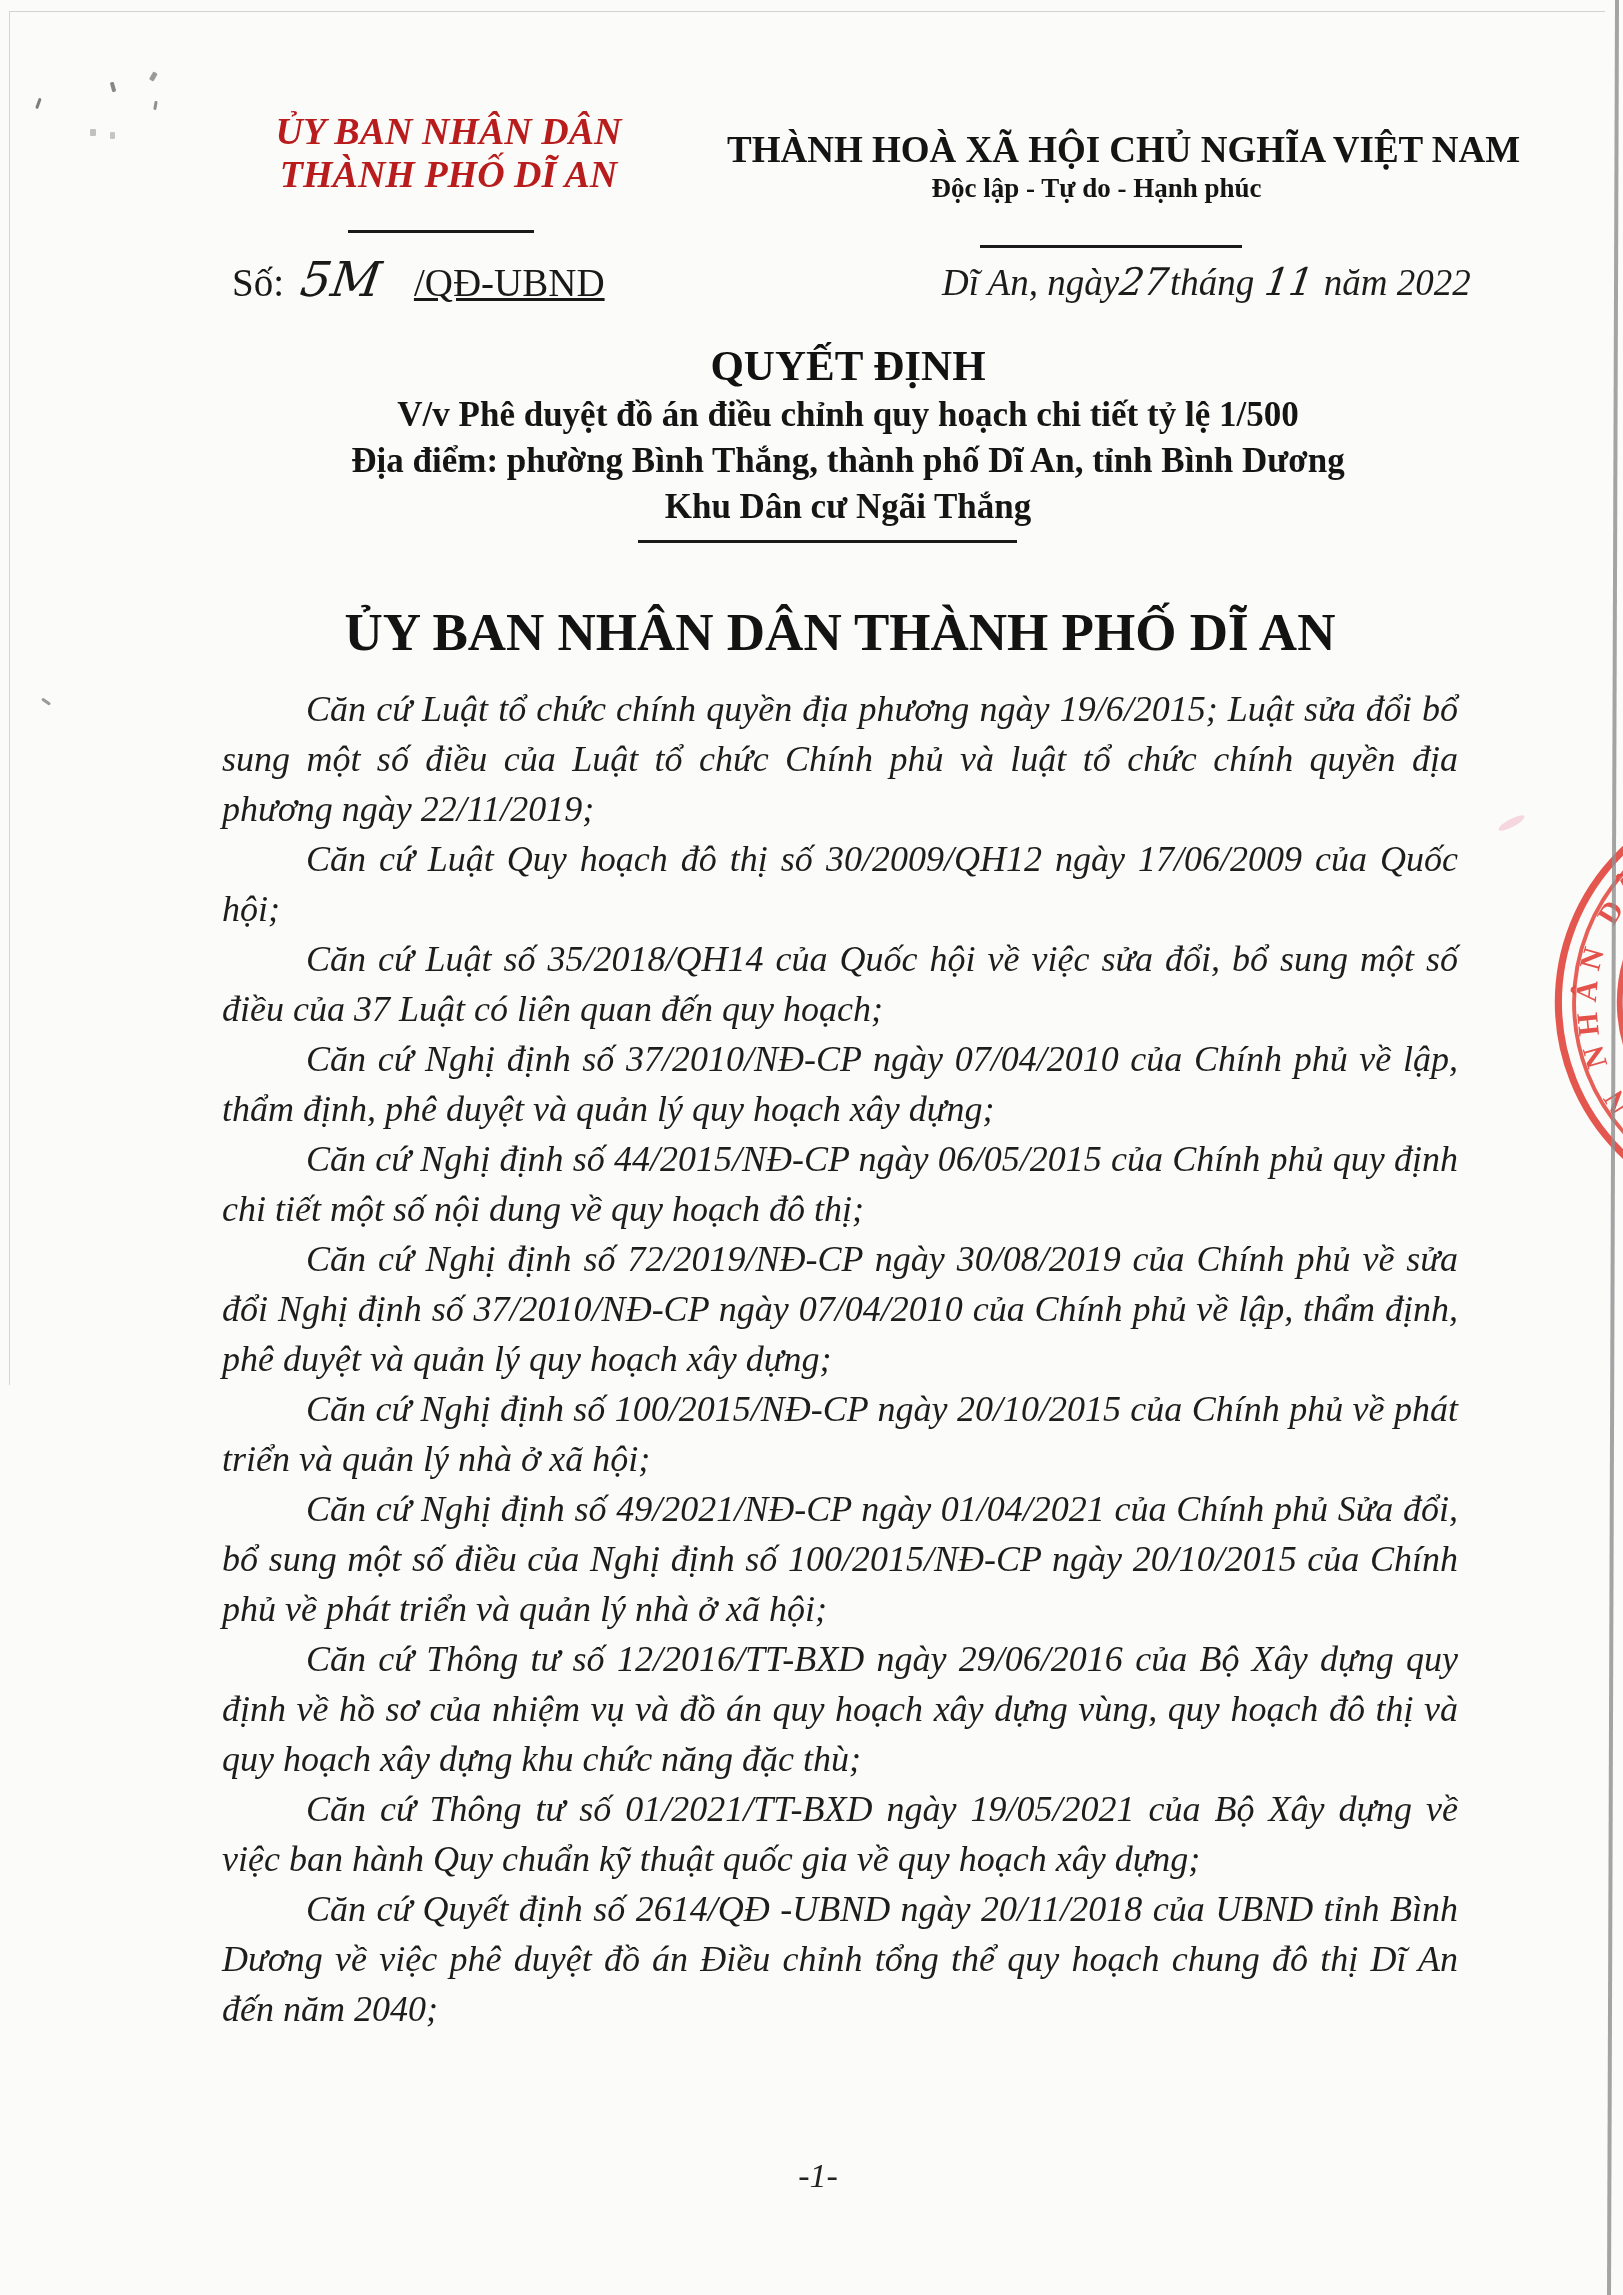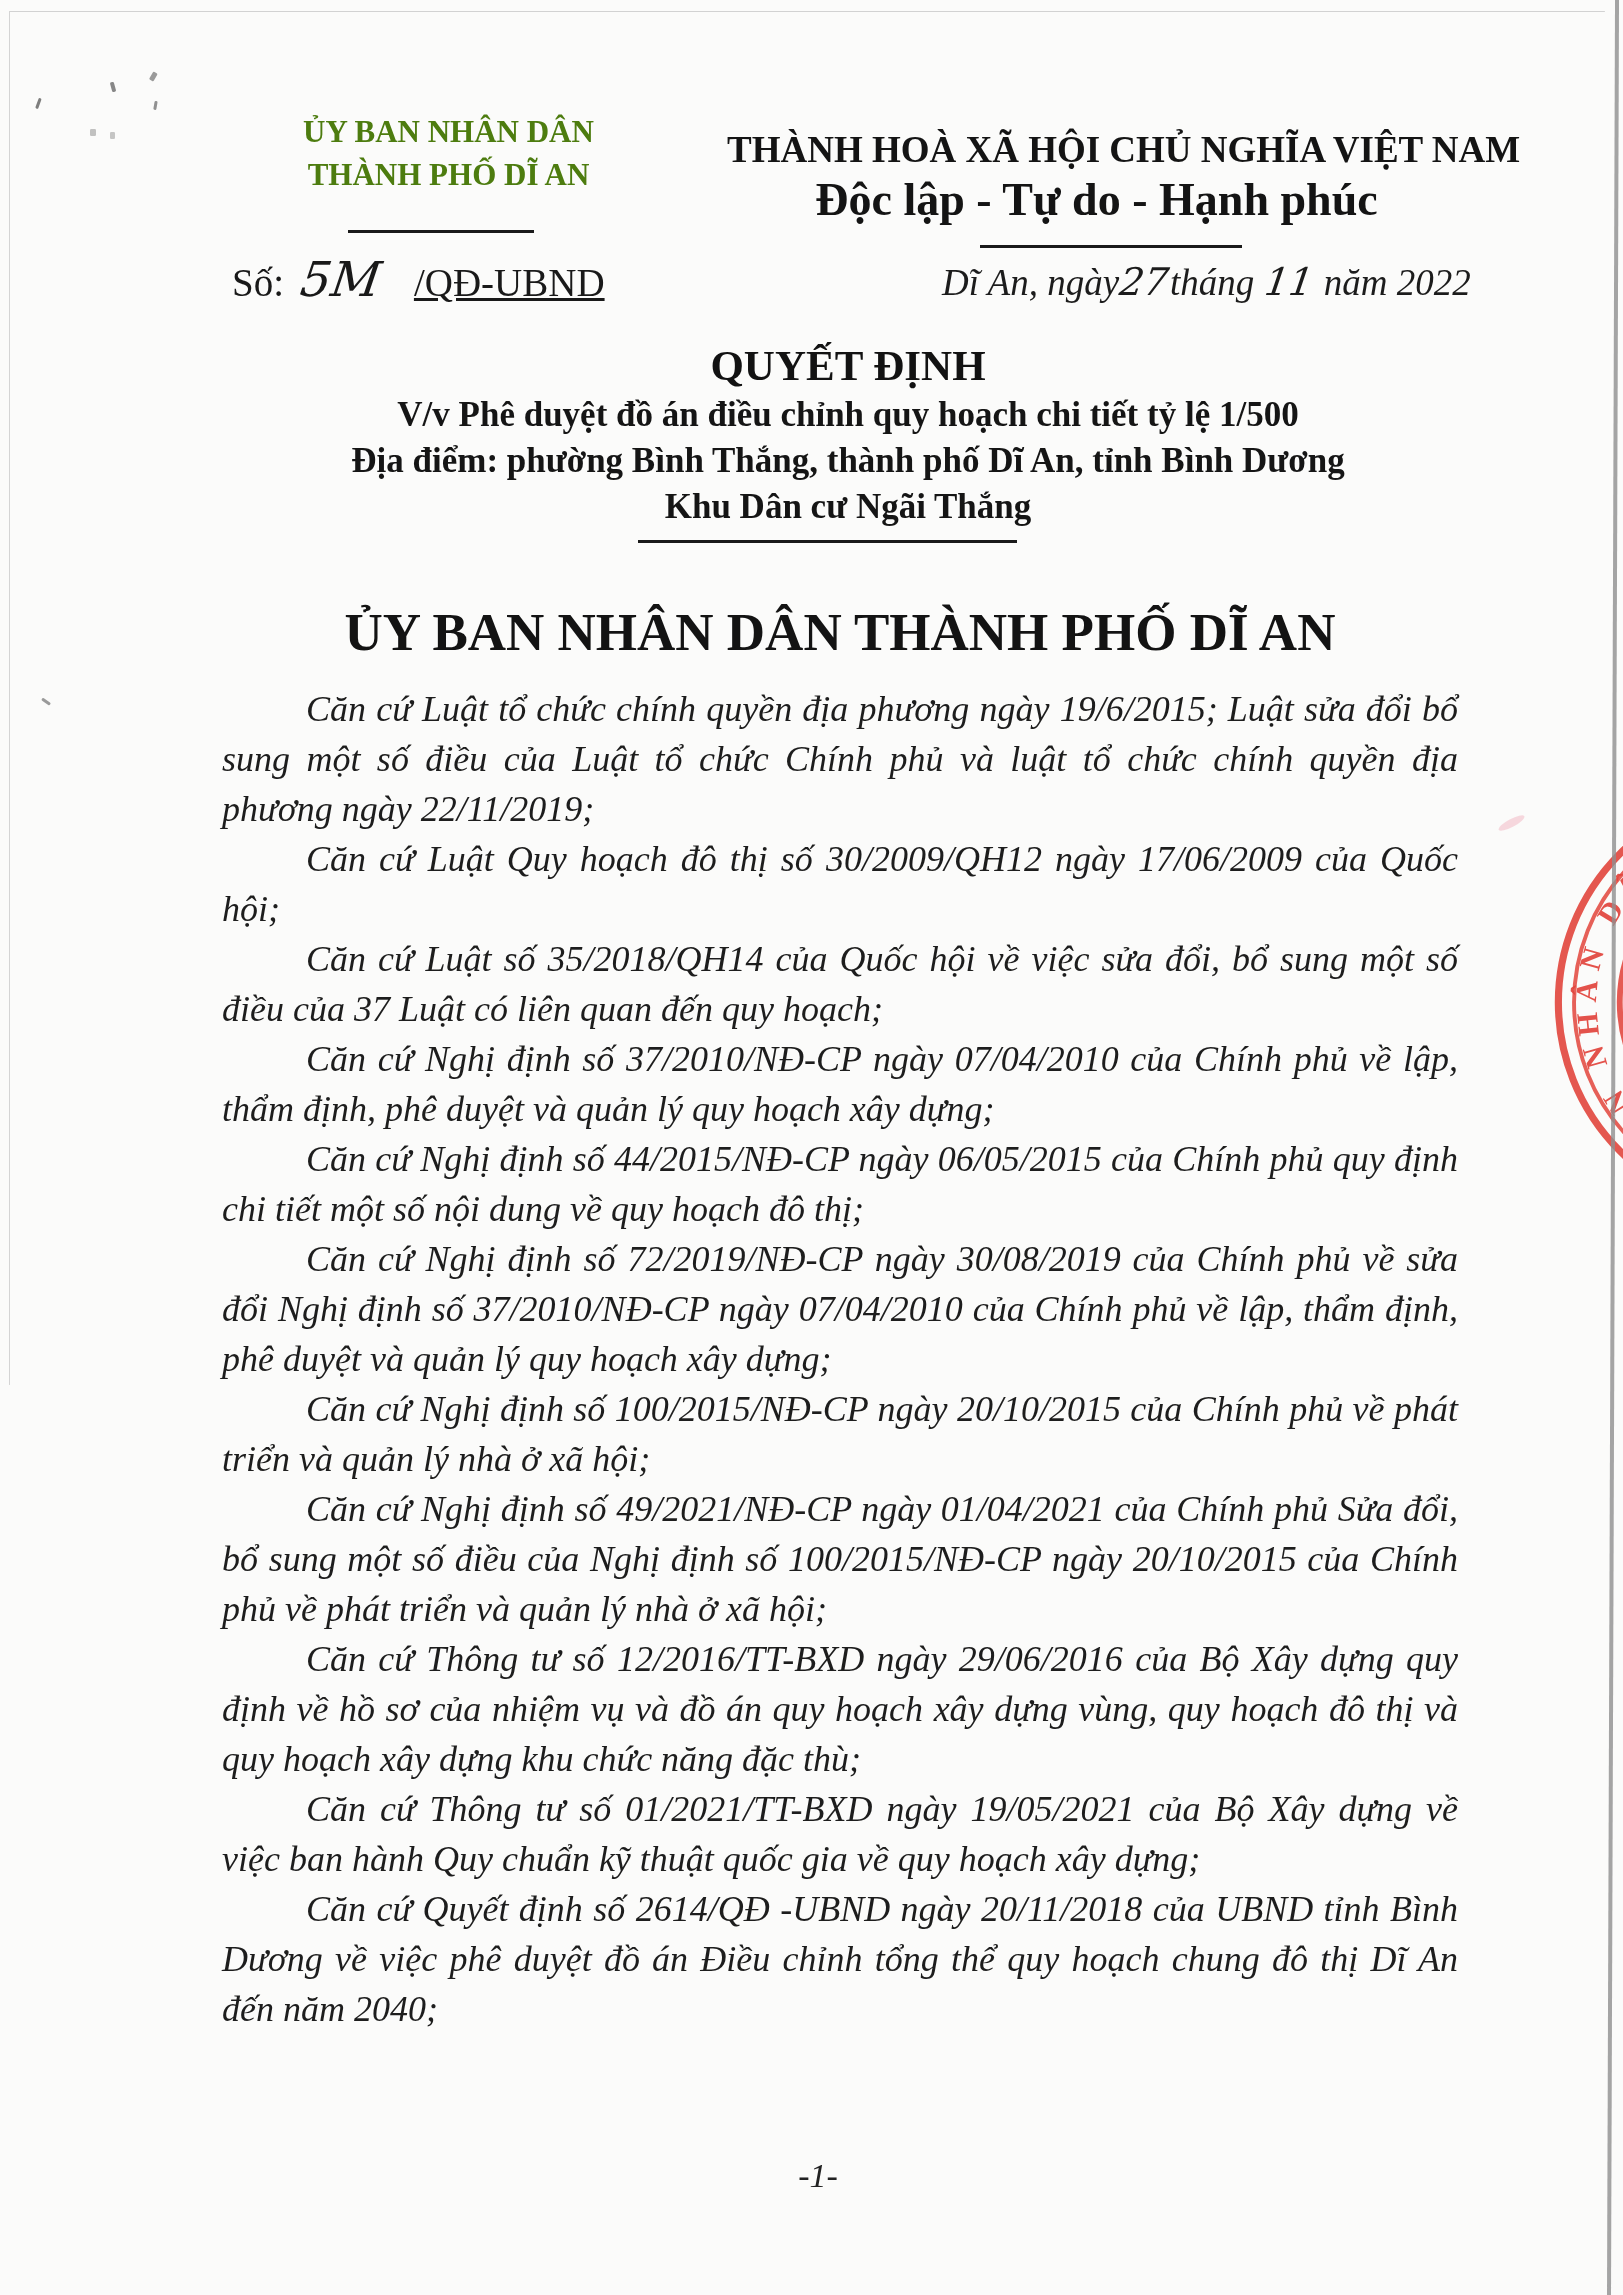--- a/index.html
+++ b/index.html
@@ -12,30 +12,30 @@
     color:#1b1b1b;
   }
   
   .edge-top{position:absolute;left:9.2px;top:10.5px;width:1596px;height:1.3px;background:#d2d2d2;border-radius:1.3px;}
   .edge-left{position:absolute;left:8.5px;top:10.5px;width:1.3px;height:1374px;background:#d4d4d4;border-radius:1.3px;}
   .scan-line{position:absolute;left:1611px;top:-6.5px;width:3.9px;height:2316px;background:#8f8f8f;opacity:.8;transform:rotate(0.2deg);}
   .speck{position:absolute;background:#3a3a3a;border-radius:1.3px;}
 
   
   .header-left{position:absolute;left:259px;top:110px;width:379px;text-align:center;}
-  .org-line{font-weight:bold;font-size:31px;line-height:43px;color:#4d7c0f;white-space:nowrap;}
+  .org-line{font-weight:bold;font-size:38px;line-height:43px;color:#b91c1c;white-space:nowrap;font-style:italic;}
   .hr-left{position:absolute;left:348px;top:230px;width:186px;height:3.3px;background:#1a1a1a;}
   .so-line{position:absolute;left:232px;top:260px;font-size:39px;white-space:nowrap;color:#191919;}
   .so-line .suffix{margin-left:24px;text-decoration:underline;}
   .hand{display:inline-block;font-family:"DejaVu Serif", serif;font-style:italic;font-weight:500;transform:skewX(-8deg);}
   .so-line .hand{font-size:48px;margin:0 9.2px 0 17px;line-height:39px;}
 
   
   .nat1{position:absolute;left:727px;top:128px;width:739px;text-align:center;font-weight:bold;font-size:37px;white-space:nowrap;color:#141414;}
-  .nat2{position:absolute;left:727px;top:173px;width:739px;text-align:center;font-weight:bold;font-size:46px;white-space:nowrap;color:#141414;}
+  .nat2{position:absolute;left:727px;top:173px;width:739px;text-align:center;font-weight:bold;font-size:27px;white-space:nowrap;color:#141414;}
   .hr-right{position:absolute;left:980px;top:245px;width:262px;height:3.3px;background:#1a1a1a;}
   .date-line{position:absolute;left:942px;top:260px;font-style:italic;font-size:37px;white-space:nowrap;color:#1c1c1c;}
   .date-line .hand{font-size:38px;margin:0 1.3px;}
 
   
   .title-block{position:absolute;left:230px;top:340px;width:1236px;text-align:center;}
   .doc-title{font-weight:bold;font-size:43px;line-height:52px;color:#121212;}
   .subject{font-weight:bold;font-size:35px;line-height:46px;color:#151515;}
   .hr-title{position:absolute;left:638px;top:540px;width:379px;height:2.6px;background:#1a1a1a;}
 

